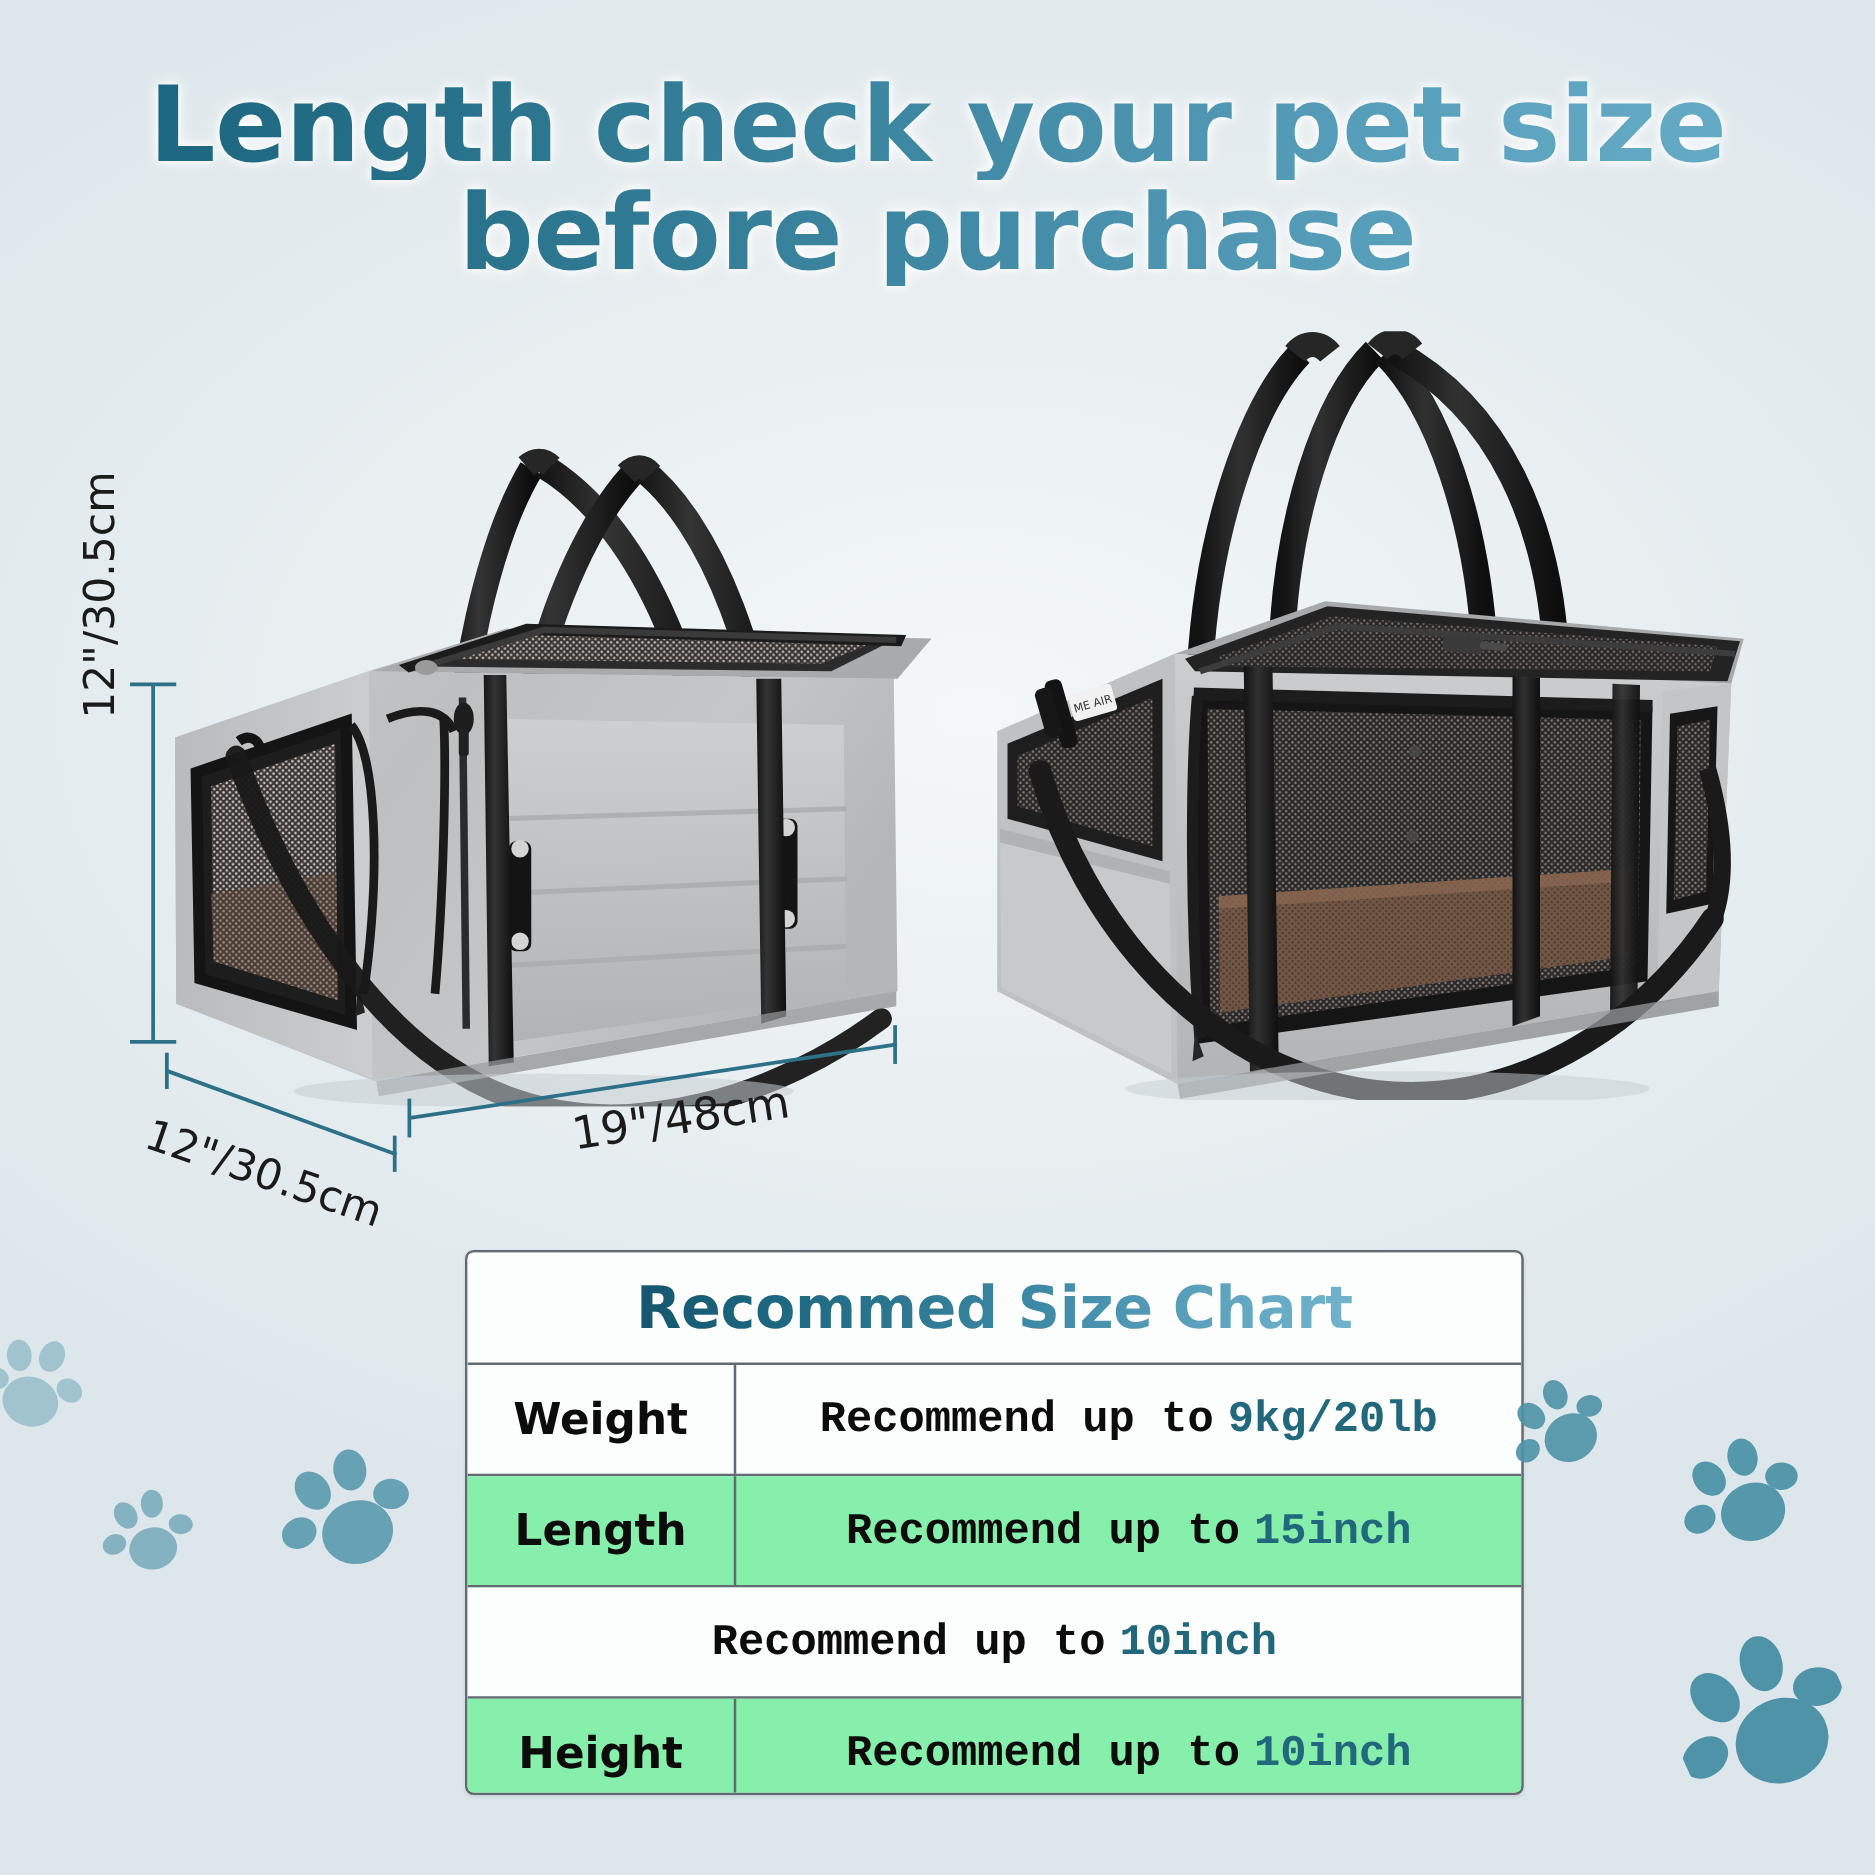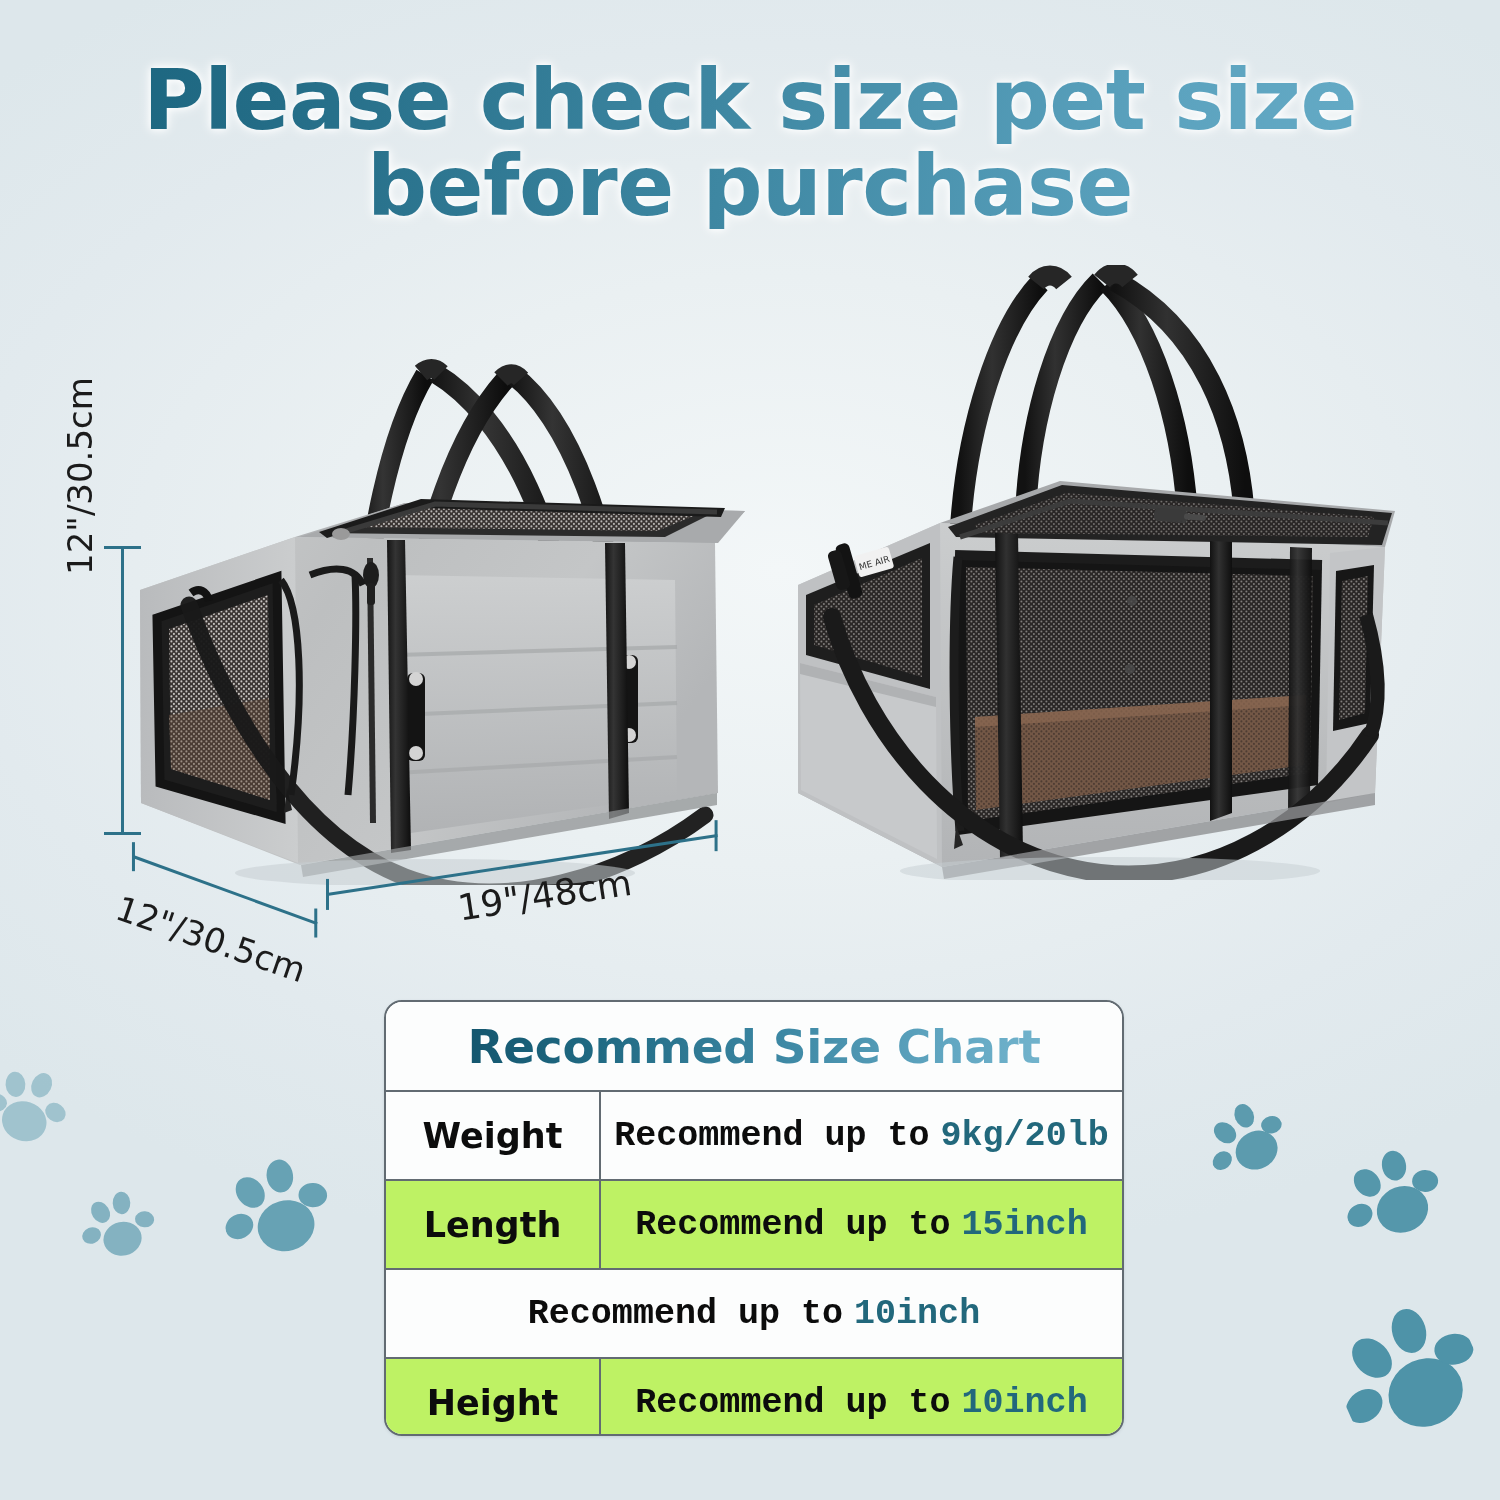--- a/index.html
+++ b/index.html
@@ -112,29 +112,28 @@
     transform: rotate(-8.6deg);
     transform-origin: left top;
     font-size: 36px;
   }
 
   
   #size-chart {
     position: absolute;
     left: 372px;
     top: 1000px;
-    width: 740px;
+    width: 847px;
     height: 436px;
     border: 2px solid #626b72;
-    border-radius: 18px;
+    border-radius: 7px;
     background: #fcfdfd;
     box-sizing: border-box;
     overflow: hidden;
     box-shadow: 0 1px 3px rgba(90,110,120,0.18);
-    margin-left: 12px;
   }
   #chart-title-row {
     height: 88px;
     display: flex;
     align-items: center;
     justify-content: center;
     background: #fcfdfd;
     border-bottom: 2px solid #626b72;
   }
   #chart-title {
@@ -148,21 +147,21 @@
     color: transparent;
     filter: drop-shadow(0 0 2px rgba(255,255,255,0.9));
   }
   .chart-row {
     display: flex;
     height: 87px;
     border-bottom: 2px solid #626b72;
     justify-content: space-between;
   }
   .chart-row:last-child { border-bottom: none; }
-  .chart-row.alt { background: #bef264; }
+  .chart-row.alt { background: #86efac; }
   .chart-row.plain { background: #fcfdfd; }
   .cell-label {
     width: 215px;
     flex: 0 0 215px;
     display: flex;
     align-items: center;
     justify-content: center;
     border-right: 2px solid #626b72;
     font-family: "DejaVu Sans", sans-serif;
     font-weight: bold;
@@ -186,21 +185,21 @@
   
   .paw { position: absolute; }
   .paw svg { display: block; }
 </style>
 </head>
 <body>
 
 <div id="stage">
 
   <div id="heading">
-    <span class="hline">Please check size pet size</span>
+    <span class="hline">Length check your pet size</span>
     <span class="hline">before purchase</span>
   </div>
 
   <div class="bag-photo" style="left:105px; top:275px; width:650px; height:610px;">
     <svg width="650" height="610" viewBox="0 0 650 610">
       <defs>
         <linearGradient id="greyFab" x1="0" y1="0" x2="1" y2="0.4">
           <stop offset="0" stop-color="#c9cacb"></stop>
           <stop offset="0.35" stop-color="#bdbfc0"></stop>
           <stop offset="0.7" stop-color="#c4c6c7"></stop>

